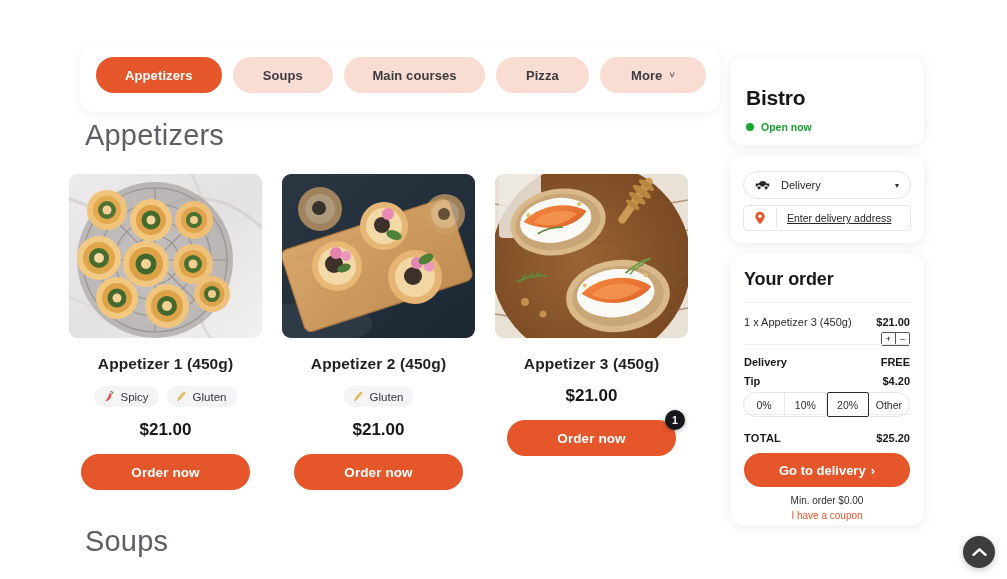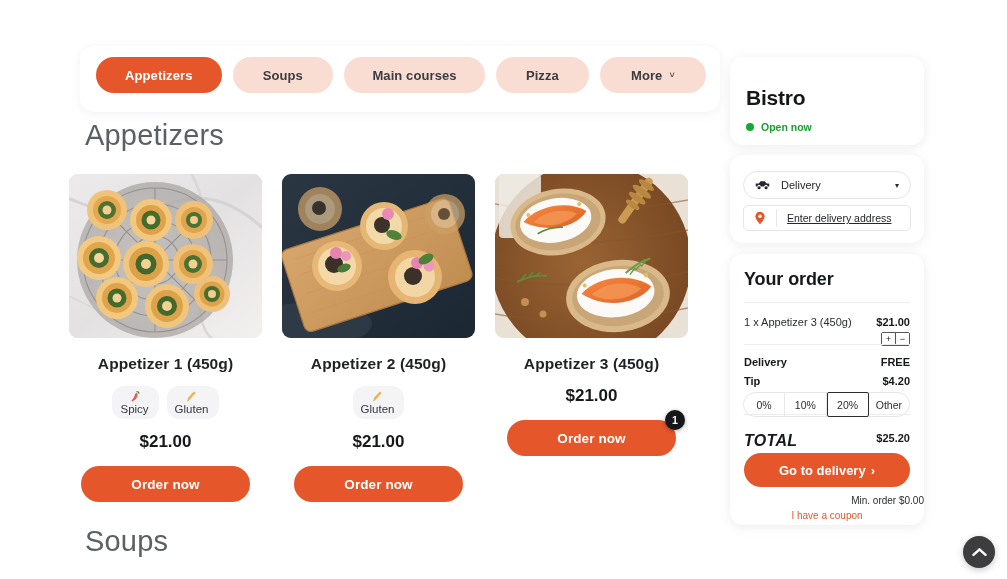--- a/index.html
+++ b/index.html
@@ -47,23 +47,23 @@
     position:relative; background:#ddd;
   }
   .thumb svg { display:block; width:100%; height:100%; }
 
   .card-title {
     margin-top:17px; text-align:center; font-size:15.5px; font-weight:600;
     color:#1f2125; letter-spacing:.1px;
   }
   .tags { margin-top:13px; display:flex; justify-content:center; gap:8px; }
   .tag {
-    display:flex; align-items:center; gap:0;
+    display:flex; align-items:center; gap:5px;
     background:#f4f4f6; border-radius:12px; padding:4px 10px 4px 8px;
-    font-size:11.5px; color:#34373c; font-weight:500; white-space:nowrap;flex-direction:column;
+    font-size:11.5px; color:#34373c; font-weight:500; white-space:nowrap;
   }
   .tag .ico { width:13px; height:13px; display:block; flex:0 0 auto; }
   .price {
     margin-top:13px; text-align:center; font-size:17px; font-weight:700; color:#16181c;
   }
   .order-btn {
     margin-top:14px; width:169px; margin-left:auto; margin-right:auto;
     height:36px; border-radius:18px; background:#e5562a; color:#fff;
     border:none; font-size:13.5px; font-weight:600; letter-spacing:.1px;
     display:flex; align-items:center; justify-content:center; cursor:pointer;
@@ -149,21 +149,21 @@
     display:flex; align-items:center; justify-content:center; padding:0;
   }
   .stepper .divv { width:1px; background:#54575c; }
 
   .kv { position:absolute; left:14px; width:166px; font-size:11px; }
   .kv .k { float:left; font-weight:700; color:#16181c; }
   .kv .v { float:right; font-weight:700; color:#16181c; }
   .kv.r-deliv { top:102px; }
   .kv.r-tip   { top:121px; }
   .kv.r-total { top:178px; }
-  .kv.r-total .k { font-size:16px; letter-spacing:.3px;font-style:italic; }
+  .kv.r-total .k { font-size:11px; letter-spacing:.3px; }
 
   .tip-group {
     position:absolute; left:13px; top:138px; width:167px; height:25px;
     border:1px solid #e6e6ea; border-radius:13px; background:#fff;
     display:flex; align-items:stretch; overflow:visible;
   }
   .tip-opt {
     flex:1; display:flex; align-items:center; justify-content:center;
     font-size:10.5px; color:#2b2d32; cursor:pointer;
     border-right:1px solid #e9e9ed; background:transparent;
@@ -174,21 +174,21 @@
     margin:-1px 0; font-weight:500; z-index:2;
   }
 
   .checkout-btn {
     position:absolute; left:14px; top:199px; width:166px; height:34px;
     border-radius:17px; background:#e5562a; color:#fff; border:none;
     font-size:13px; font-weight:600; cursor:pointer;
     display:flex; align-items:center; justify-content:center; gap:5px;
   }
   .min-order {
-    position:absolute; left:0; top:241px; width:194px; text-align:right;
+    position:absolute; left:0; top:241px; width:194px; text-align:center;
     font-size:10px; color:#2b2d32; font-weight:500;
   }
   .coupon {
     position:absolute; left:0; top:256px; width:194px; text-align:center;
     font-size:10px; color:#e5562a; cursor:pointer; font-weight:500;
   }
 
   .scroll-top {
     position:absolute; left:963px; top:536px; width:32px; height:32px;
     border-radius:50%; background:#3d3d3f; border:none; cursor:pointer;

